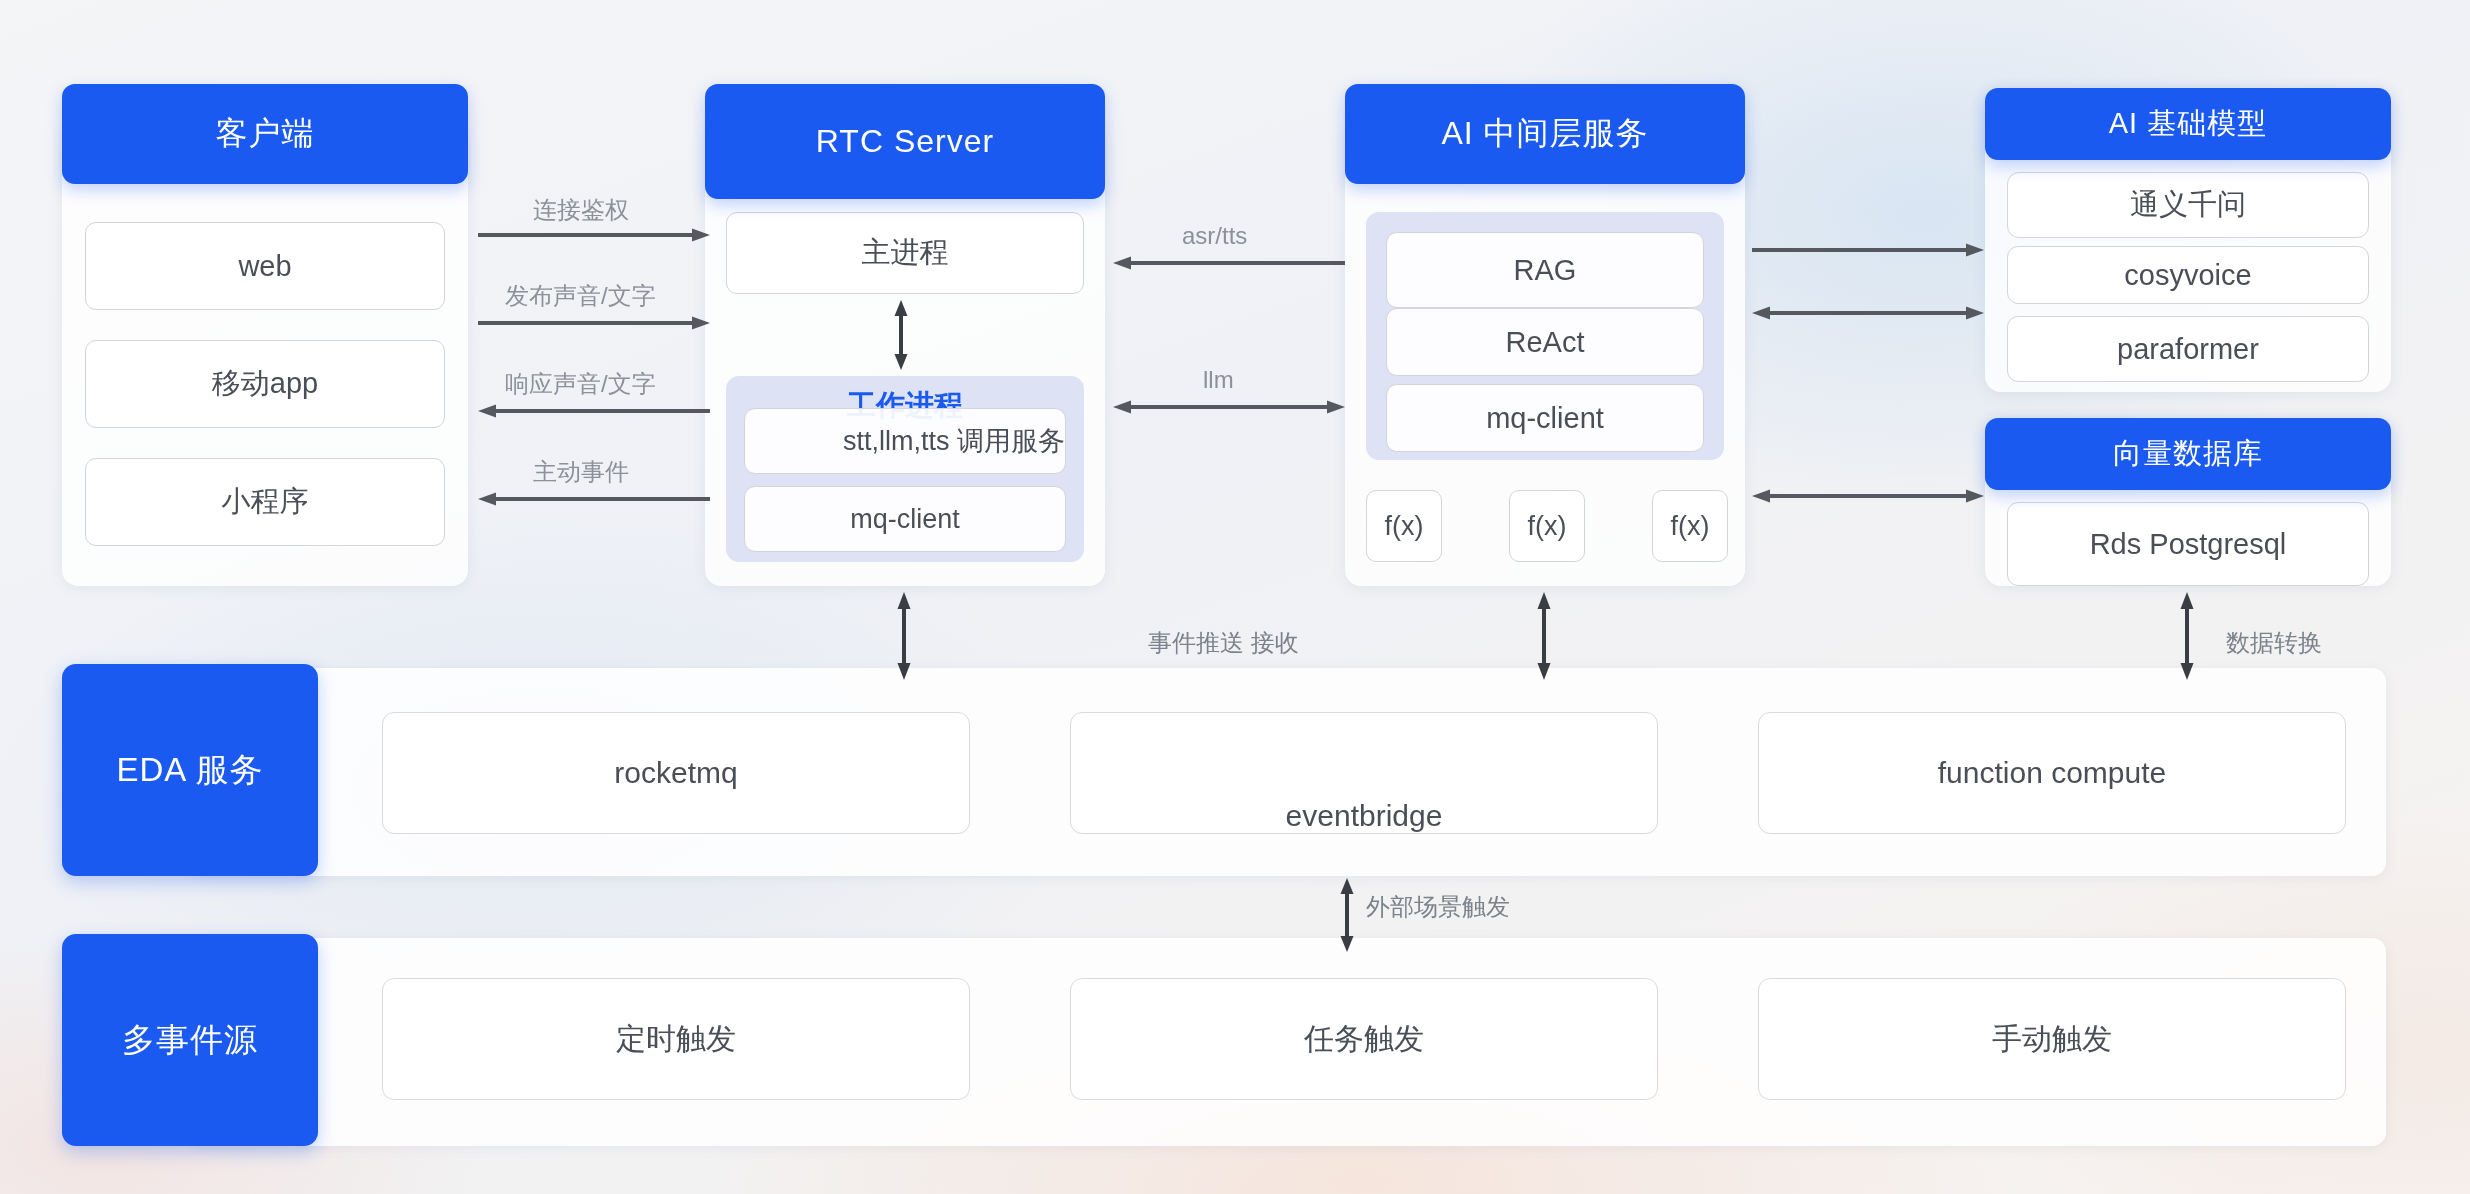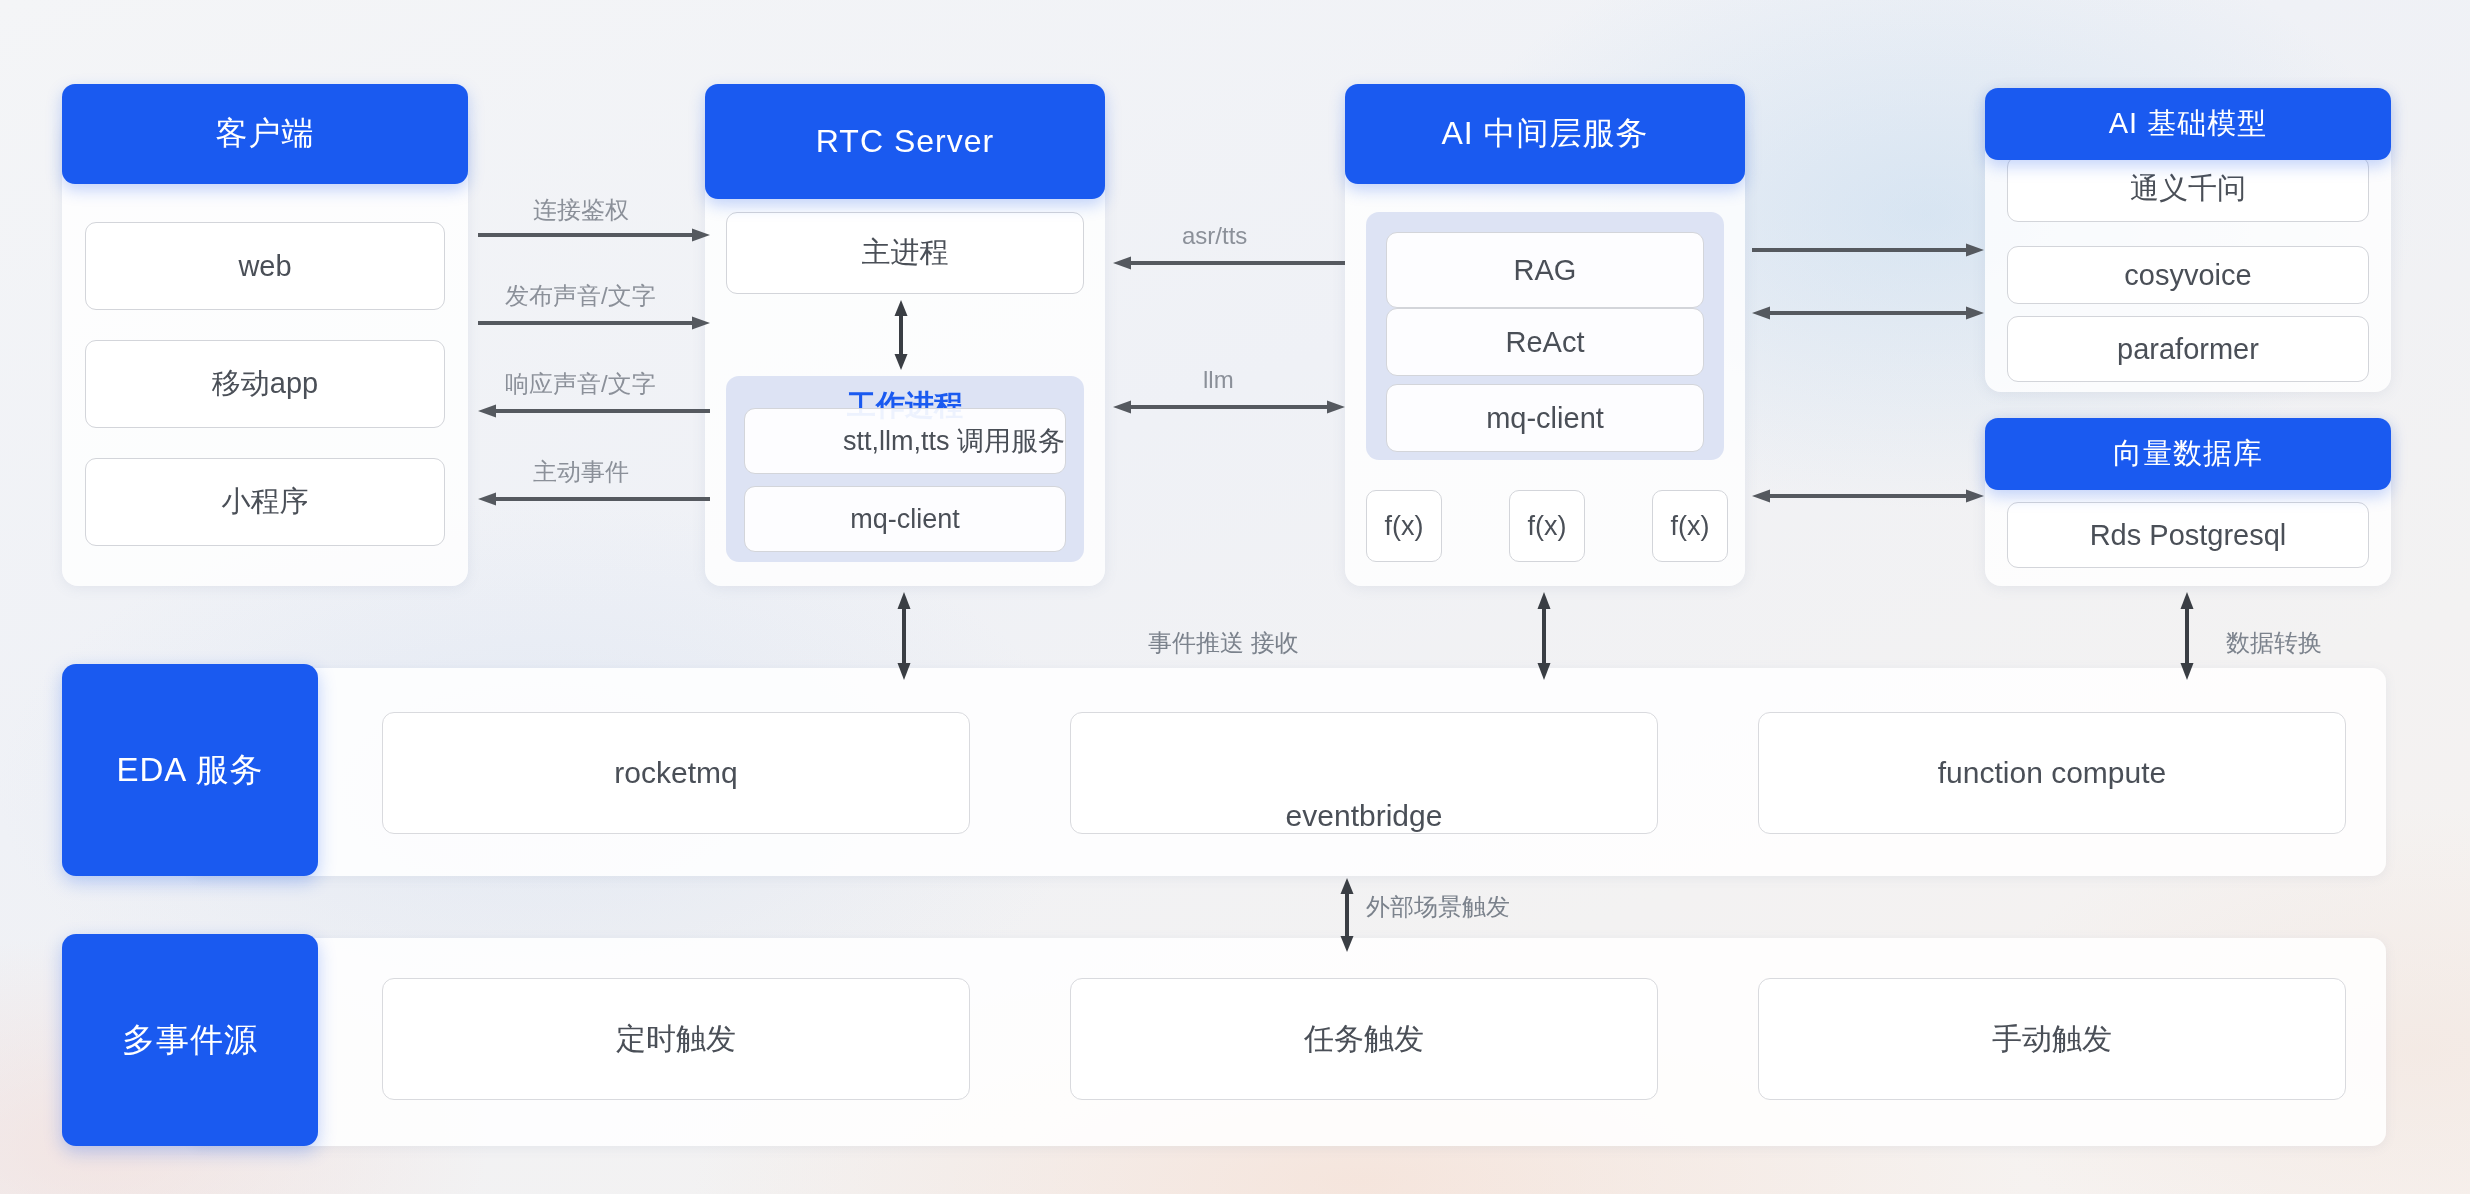--- a/index.html
+++ b/index.html
@@ -245,35 +245,35 @@
       <line x1="14" y1="7" x2="218" y2="7" stroke="#55595f" stroke-width="4"></line>
       <polygon points="0,7 18,0.5 18,13.5" fill="#55595f"></polygon>
       <polygon points="232,7 214,0.5 214,13.5" fill="#55595f"></polygon>
     </svg>
   </div>
 
   <div class="panel" style="left:1985px; top:88px; width:406px; height:304px;"></div>
   <div class="hdr" style="left:1985px; top:88px; width:406px; height:72px;">
     <span class="hdr-txt sm">AI 基础模型</span>
   </div>
-  <div class="item" style="left:2007px; top:156px; width:362px; height:66px;">
+  <div class="item" style="left:2007px; top:172px; width:362px; height:66px;border-radius:12px;">
     <span>通义千问</span>
   </div>
   <div class="item" style="left:2007px; top:246px; width:362px; height:58px;">
     <span>cosyvoice</span>
   </div>
   <div class="item" style="left:2007px; top:316px; width:362px; height:66px;">
     <span>paraformer</span>
   </div>
 
   <div class="panel" style="left:1985px; top:418px; width:406px; height:168px;"></div>
   <div class="hdr" style="left:1985px; top:418px; width:406px; height:72px;">
     <span class="hdr-txt sm">向量数据库</span>
   </div>
-  <div class="item" style="left:2007px; top:502px; width:362px; height:66px;">
+  <div class="item" style="left:2007px; top:502px; width:362px; height:84px;">
     <span>Rds Postgresql</span>
   </div>
 
   <div class="conn" style="left:897px; top:592px;">
     <svg width="14" height="88" viewBox="0 0 14 88">
       <line x1="7" y1="10" x2="7" y2="78" stroke="#3a3e44" stroke-width="4"></line>
       <polygon points="7,0 0.5,17 13.5,17" fill="#3a3e44"></polygon>
       <polygon points="7,88 0.5,71 13.5,71" fill="#3a3e44"></polygon>
     </svg>
   </div>

